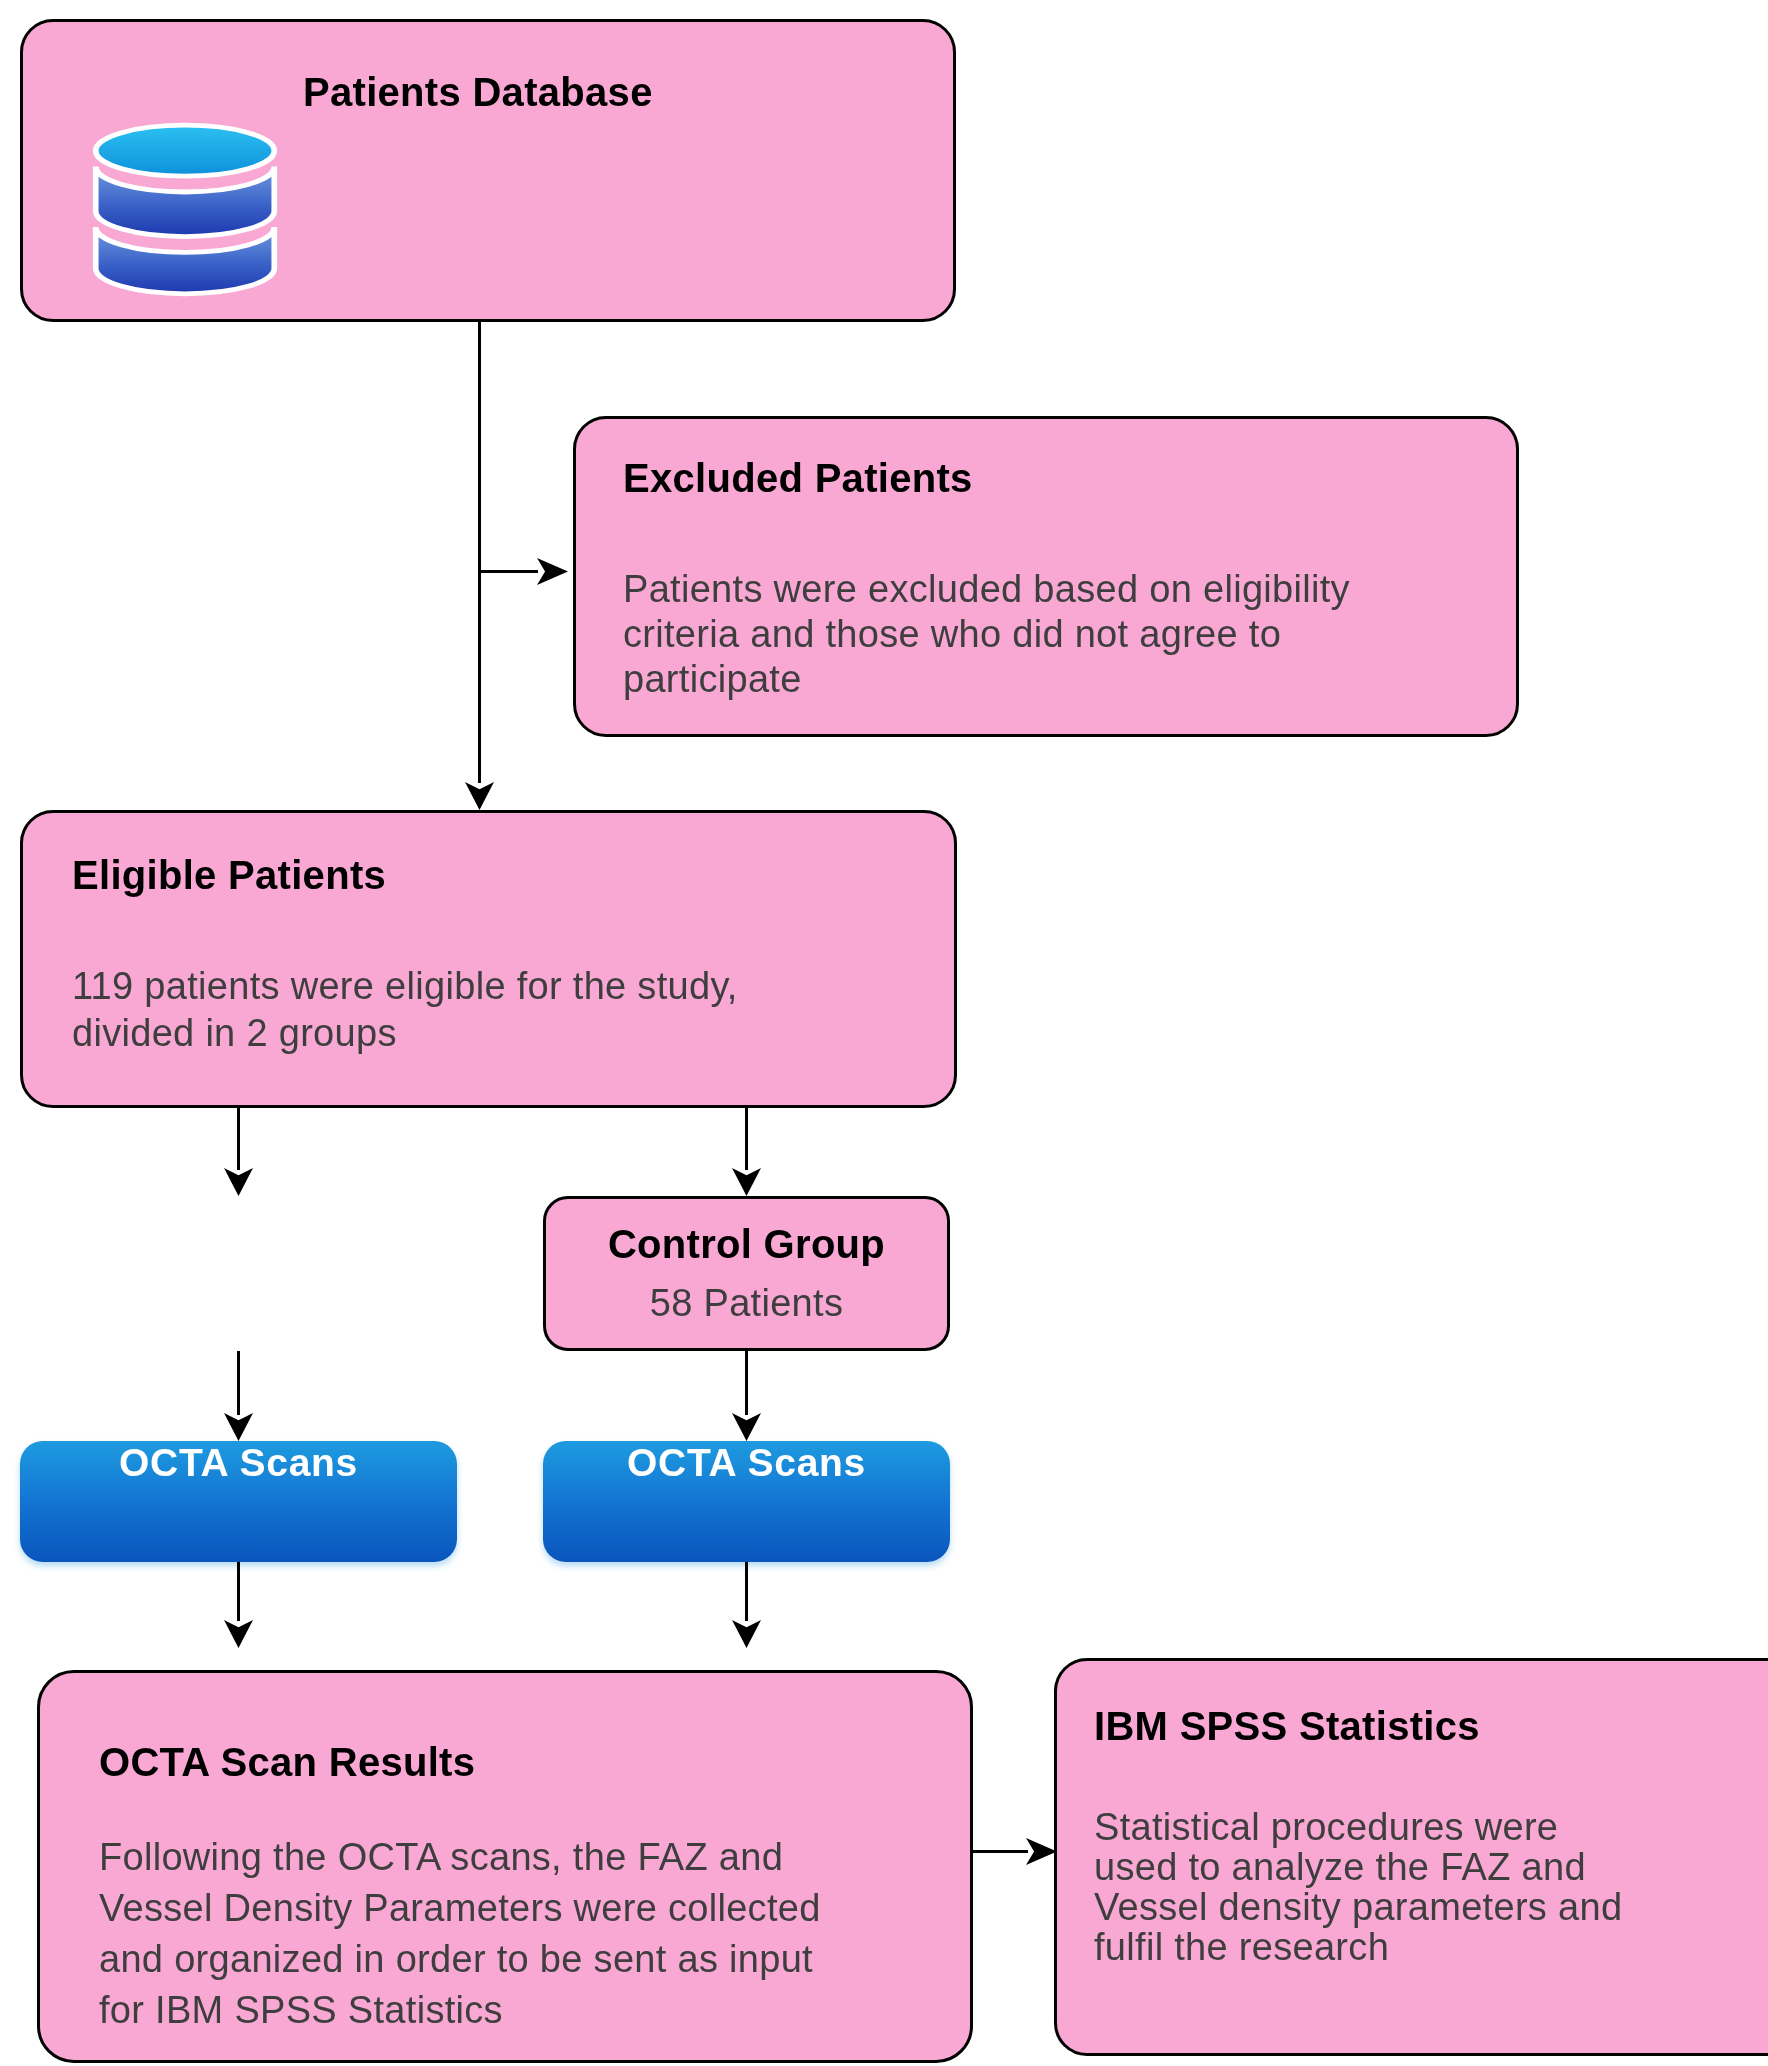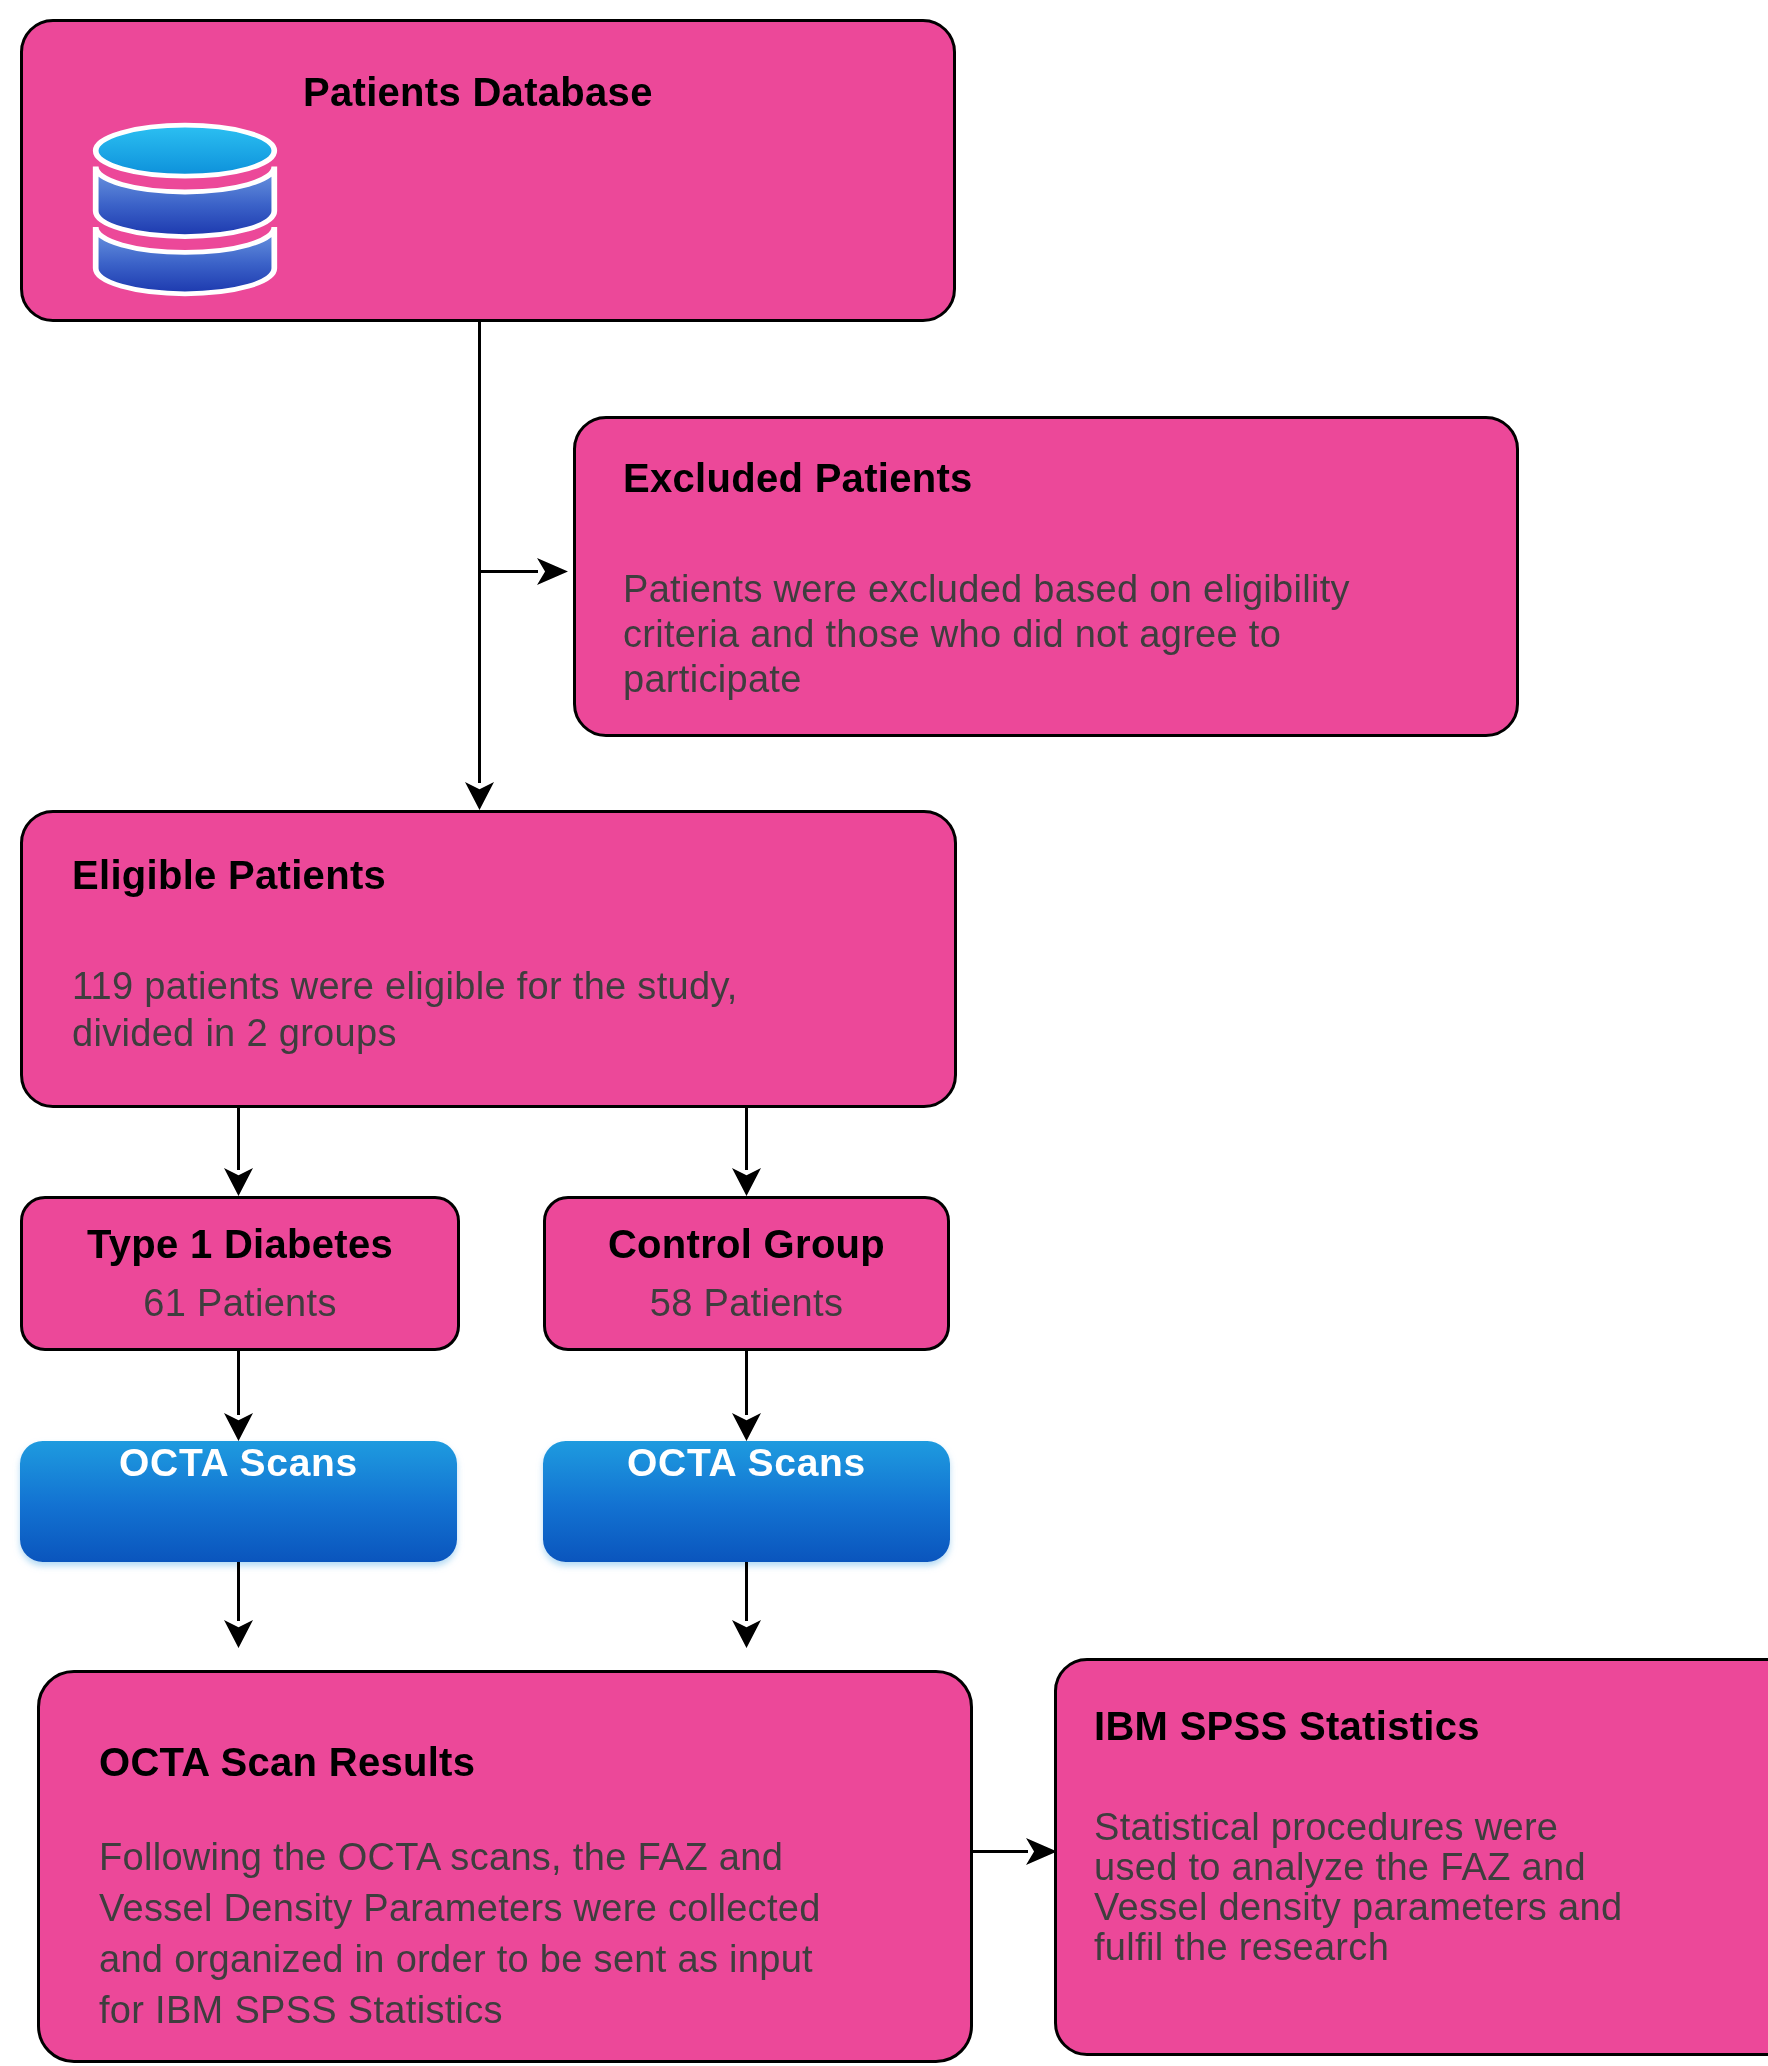--- a/index.html
+++ b/index.html
@@ -8,21 +8,21 @@
     width: 1769px;
     height: 2066px;
     background: #ffffff;
     font-family: "Liberation Sans", sans-serif;
     overflow: hidden;
   }
 
   
   .node {
     position: absolute;
-    background: #ec4899;
+    background: #f9a8d4;
     border: 3.3px solid var(--box-border, #000000);
     border-radius: 33px;
     box-sizing: border-box;
   }
   .node h2 {
     position: absolute;
     margin: 0;
     font-size: 40px;
     font-weight: bold;
     color: var(--title-text, #000000);
@@ -173,24 +173,20 @@
 criteria and those who did not agree to
 participate</p>
   </section>
 
   <section class="node" id="n3">
     <h2>Eligible Patients</h2>
     <p>119 patients were eligible for the study,
 divided in 2 groups</p>
   </section>
 
-  <section class="node group-node" id="n4">
-    <span class="group-title">Type 1 Diabetes</span>
-    <span class="group-subtitle">61 Patients</span>
-  </section>
 
   <section class="node group-node" id="n5">
     <span class="group-title">Control Group</span>
     <span class="group-subtitle">58 Patients</span>
   </section>
 
   <div class="scan-btn" id="b1">
     <span class="btn-label">OCTA Scans</span>
   </div>
   <div class="scan-btn" id="b2">

